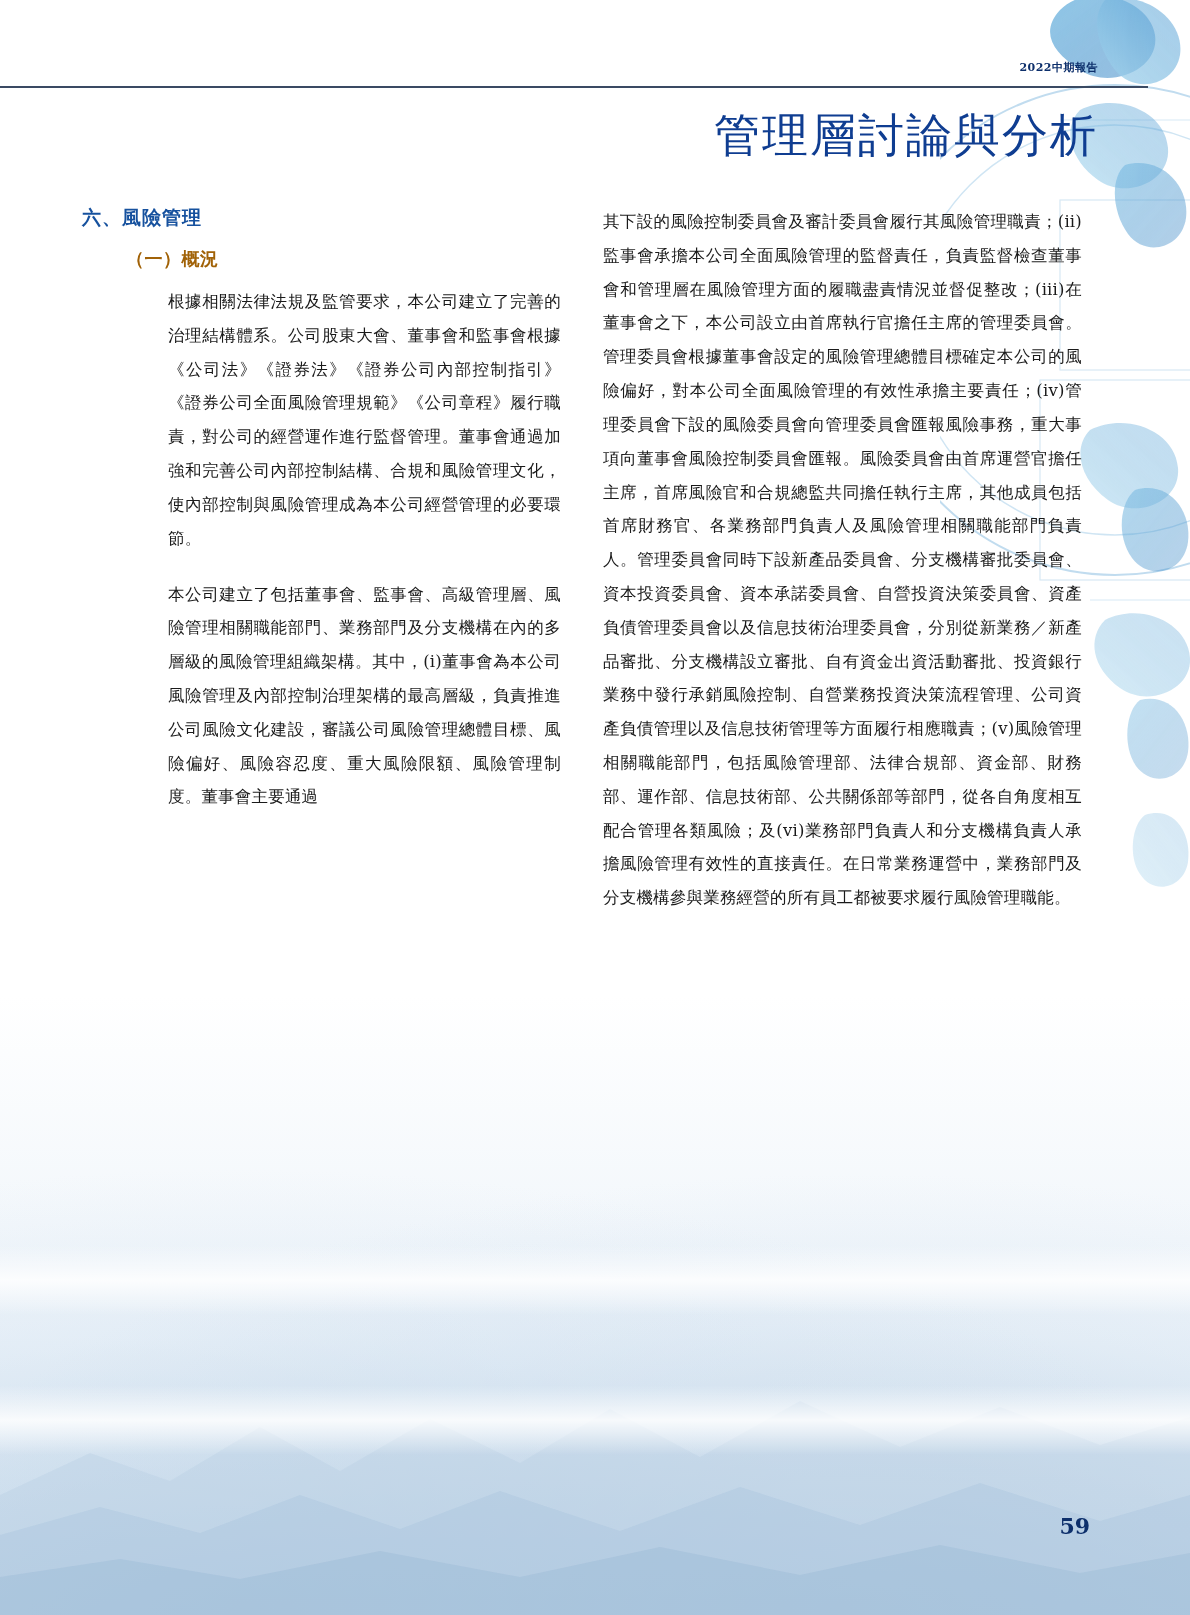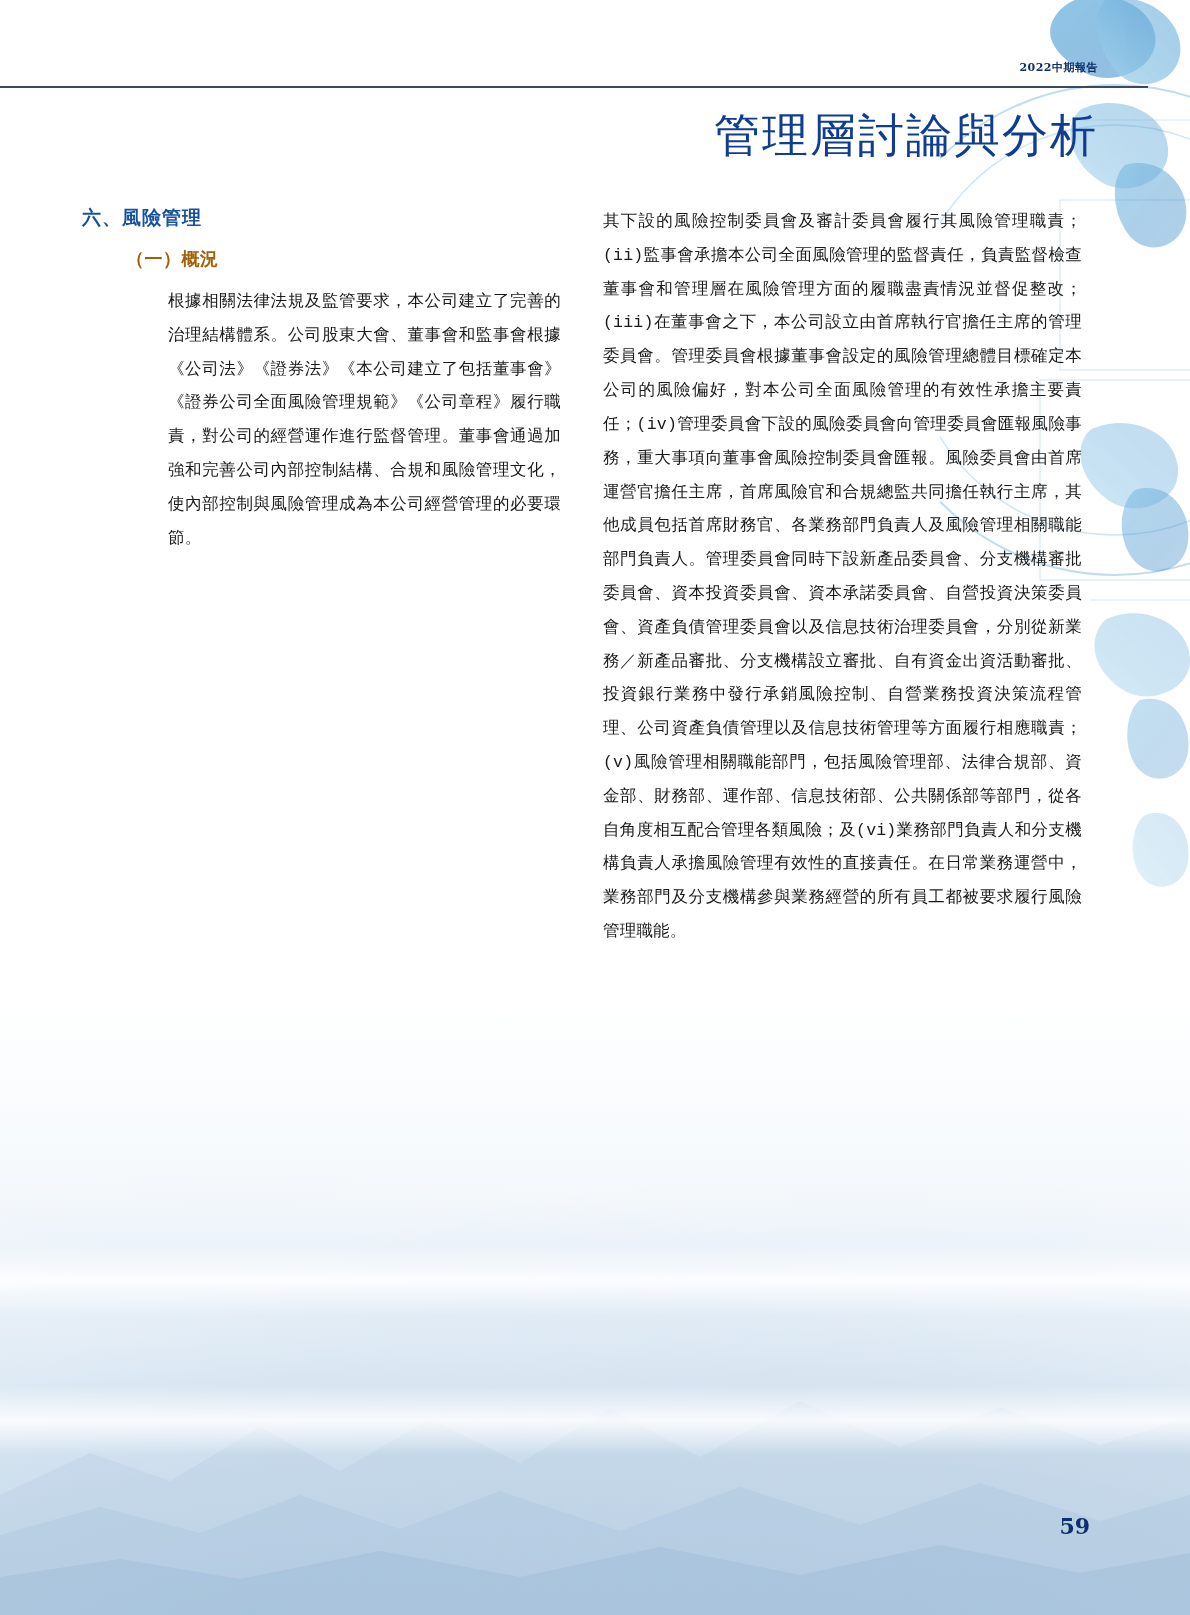--- a/index.html
+++ b/index.html
@@ -96,21 +96,20 @@
 
   
   .content {
     position: absolute;
     top: 205px;
     left: 82px;
     width: 1000px;
     z-index: 2;
     display: flex;
     gap: 42px;
-    font-family: Liberation Mono, monospace;
   }
   .col {
     width: 479px;
   }
 
   .sec-head {
     font-size: 19px;
     font-weight: bold;
     color: #16519e;
     margin: 0 0 16px 0;
@@ -203,21 +202,22 @@
   <div class="report-label">2022中期報告</div>
   <div class="header-rule"></div>
   <div class="page-title">管理層討論與分析</div>
 </div>
 
 <div class="content">
 
   <div class="col left">
     <h2 class="sec-head">六、風險管理</h2>
     <h3 class="sub-head">（一）概況</h3>
-    <p class="para">根據相關法律法規及監管要求，本公司建立了完善的治理結構體系。公司股東大會、董事會和監事會根據《公司法》《證券法》《本公司建立了包括董事會》《證券公司全面風險管理規範》《公司章程》履行職責，對公司的經營運作進行監督管理。董事會通過加強和完善公司內部控制結構、合規和風險管理文化，使內部控制與風險管理成為本公司經營管理的必要環節。</p>
+    <p class="para">根據相關法律法規及監管要求，本公司建立了完善的治理結構體系。公司股東大會、董事會和監事會根據《公司法》《證券法》《證券公司內部控制指引》《證券公司全面風險管理規範》《公司章程》履行職責，對公司的經營運作進行監督管理。董事會通過加強和完善公司內部控制結構、合規和風險管理文化，使內部控制與風險管理成為本公司經營管理的必要環節。</p>
+    <p class="para">本公司建立了包括董事會、監事會、高級管理層、風險管理相關職能部門、業務部門及分支機構在內的多層級的風險管理組織架構。其中，(i)董事會為本公司風險管理及內部控制治理架構的最高層級，負責推進公司風險文化建設，審議公司風險管理總體目標、風險偏好、風險容忍度、重大風險限額、風險管理制度。董事會主要通過</p>
   </div>
 
   <div class="col right">
     <p class="para">其下設的風險控制委員會及審計委員會履行其風險管理職責；(ii)監事會承擔本公司全面風險管理的監督責任，負責監督檢查董事會和管理層在風險管理方面的履職盡責情況並督促整改；(iii)在董事會之下，本公司設立由首席執行官擔任主席的管理委員會。管理委員會根據董事會設定的風險管理總體目標確定本公司的風險偏好，對本公司全面風險管理的有效性承擔主要責任；(iv)管理委員會下設的風險委員會向管理委員會匯報風險事務，重大事項向董事會風險控制委員會匯報。風險委員會由首席運營官擔任主席，首席風險官和合規總監共同擔任執行主席，其他成員包括首席財務官、各業務部門負責人及風險管理相關職能部門負責人。管理委員會同時下設新產品委員會、分支機構審批委員會、資本投資委員會、資本承諾委員會、自營投資決策委員會、資產負債管理委員會以及信息技術治理委員會，分別從新業務／新產品審批、分支機構設立審批、自有資金出資活動審批、投資銀行業務中發行承銷風險控制、自營業務投資決策流程管理、公司資產負債管理以及信息技術管理等方面履行相應職責；(v)風險管理相關職能部門，包括風險管理部、法律合規部、資金部、財務部、運作部、信息技術部、公共關係部等部門，從各自角度相互配合管理各類風險；及(vi)業務部門負責人和分支機構負責人承擔風險管理有效性的直接責任。在日常業務運營中，業務部門及分支機構參與業務經營的所有員工都被要求履行風險管理職能。</p>
   </div>
 
 </div>
 
 <div class="folio">59</div>
 

